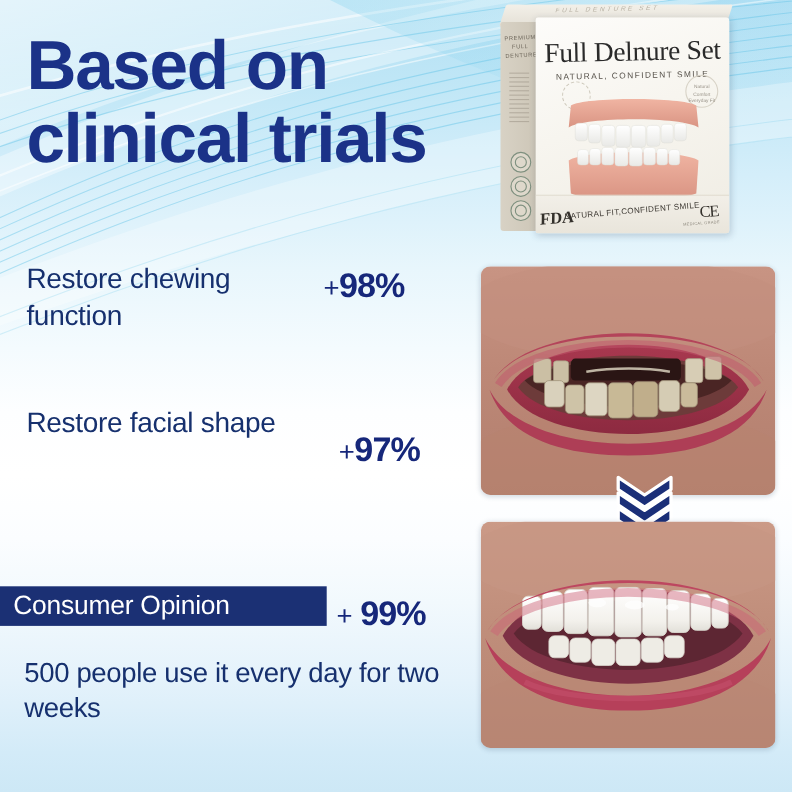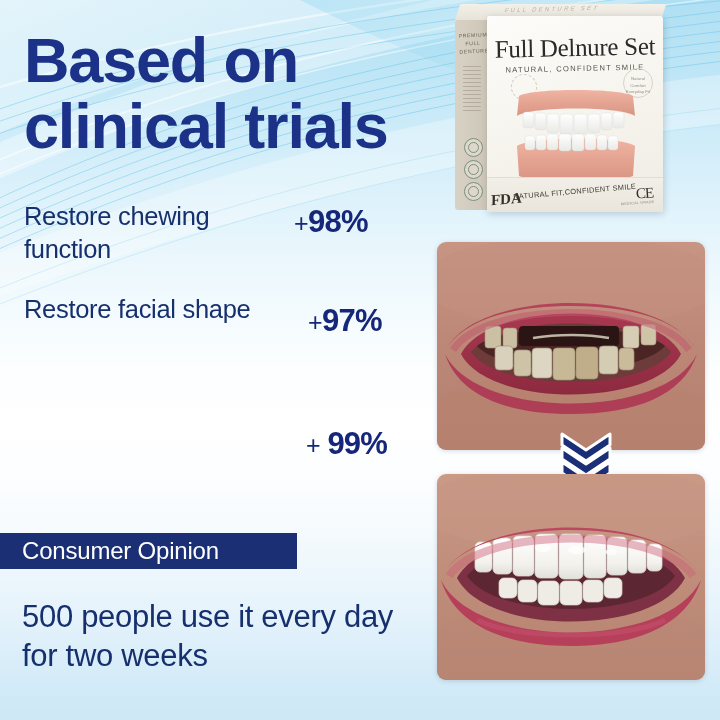--- a/index.html
+++ b/index.html
@@ -52,20 +52,21 @@
   
   .benefits {
     position: absolute;
     left: 22px;
     top: 200px;
     width: 400px;
   }
   .benefit {
     position: relative;
     height: 93px;
+    margin-top: 38px;
   }
   .benefit-label {
     position: absolute;
     left: 2px;
     top: 0;
     width: 268px;
     font-size: 25.5px;
     line-height: 1.28;
     color: #16306e;
     letter-spacing: -0.3px;
@@ -81,46 +82,46 @@
   .benefit-pct .plus {
     font-weight: normal;
     font-size: 25px;
   }
   .benefit-pct .num {
     font-weight: bold;
     font-size: 31px;
     letter-spacing: -0.8px;
   }
   .b0 .benefit-pct { left: 272px; top: 4px; }
-  .b1 .benefit-pct { left: 286px; top: 10px; }
+  .b1 .benefit-pct { left: 286px; top: 22px; }
   .b2 .benefit-pct { left: 284px; top: 40px; }
 
   
   .opinion-banner {
     position: absolute;
     left: 0;
     top: 533px;
     width: 297px;
     height: 36px;
     background: #1b3074;
     display: flex;
     align-items: center;
   }
   .opinion-banner span {
     color: #ffffff;
     font-size: 24px;
-    padding-left: 22px;
+    padding-left: 12px;
     letter-spacing: -0.2px;
   }
   .opinion-note {
     position: absolute;
     left: 22px;
     top: 597px;
     width: 400px;
-    font-size: 31px;
+    font-size: 25px;
     line-height: 1.27;
     color: #16306e;
     letter-spacing: -0.3px;
   }
 
   
   .product-box {
     position: absolute;
     left: 447px;
     top: 4px;

